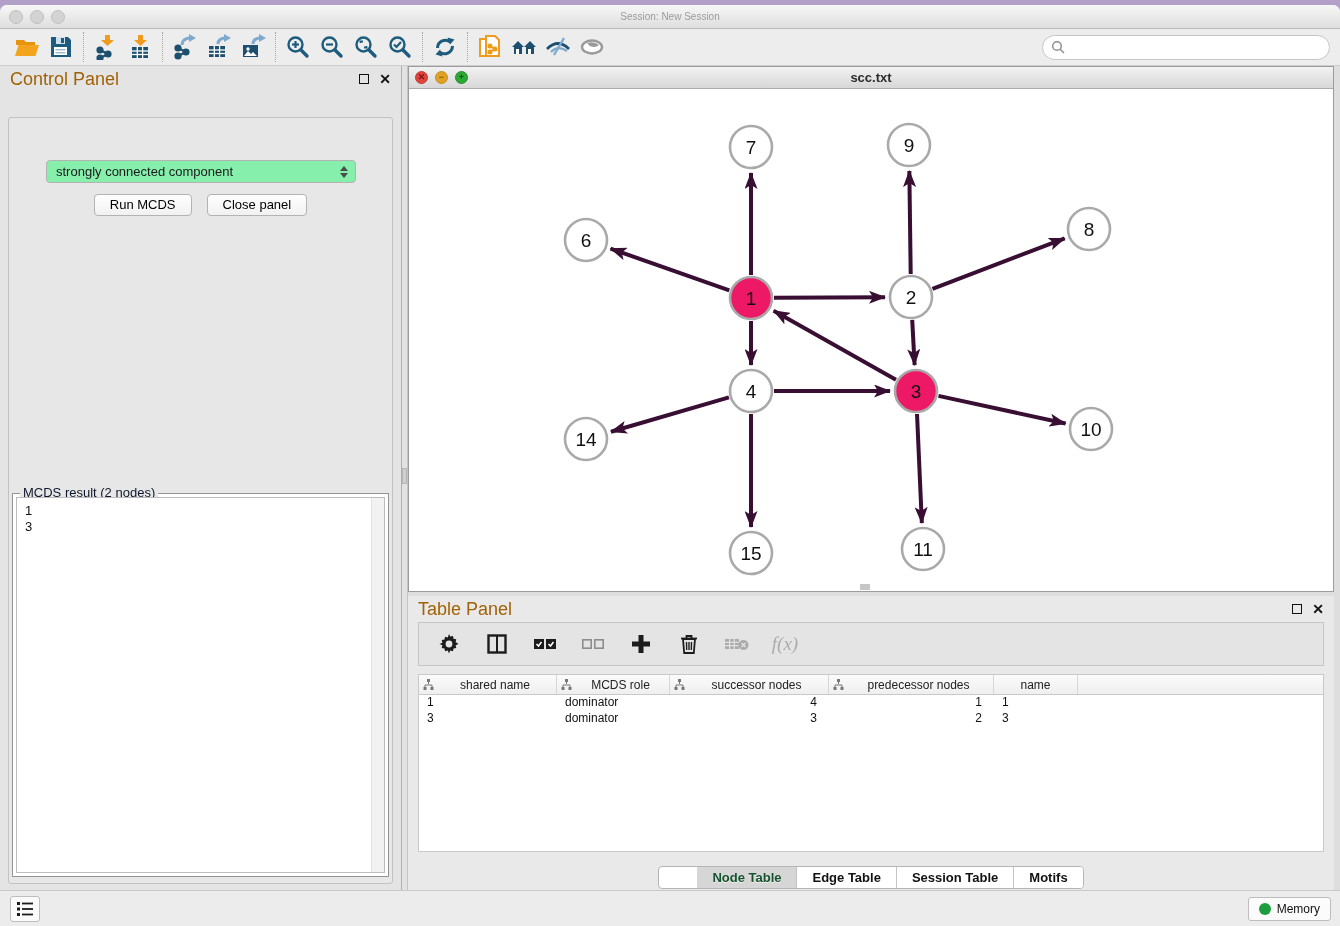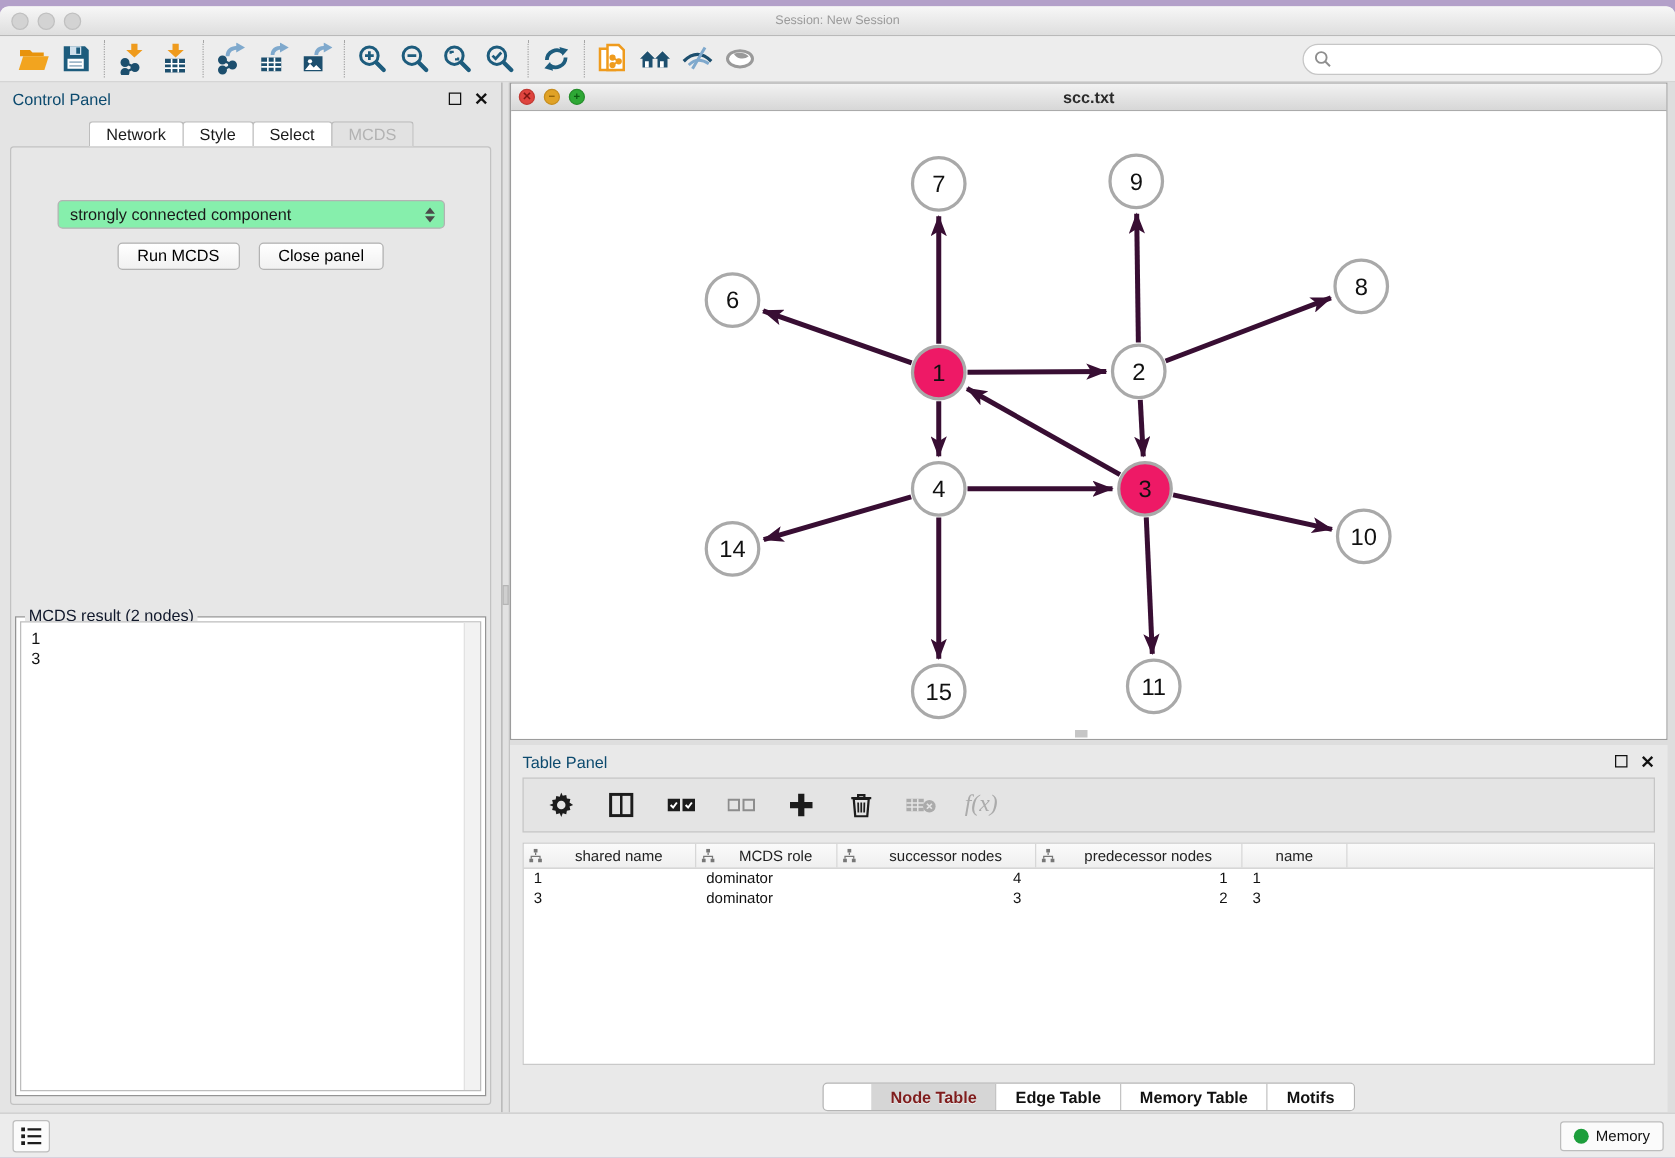--- a/index.html
+++ b/index.html
@@ -21,21 +21,21 @@
   .tsep { width:1px; height:30px; border-left:1px dotted #a6a6a6; margin:0 5px; }
   .searchbox { margin-left:auto; width:288px; height:25px; background:#fff; border:1px solid #c6c6c6; border-radius:13px; display:flex; align-items:center; padding-left:8px; gap:5px; }
   .searchbox input { border:none; outline:none; flex:1; font-size:13px; background:transparent; height:20px; }
 
   
   .main { position:absolute; top:61px; left:0; right:0; bottom:36px; background:#dedede; }
 
   
   .cpanel { position:absolute; left:0; top:0; width:401px; bottom:0; background:#e4e4e4; }
   .panel-head { height:26px; display:flex; align-items:center; padding:0 10px; }
-  .panel-title { font-size:13px; color:#0c4a6e; }
+  .panel-title { font-size:18px; color:#a16207; }
   .panel-head-icons { margin-left:auto; display:flex; align-items:center; gap:10px; }
   .float-box { width:10px; height:10px; border:1.5px solid #111; background:transparent; }
   .close-x { font-weight:bold; font-size:14px; color:#111; line-height:10px; }
   .ctabs { display:flex; justify-content:center; margin-top:5px; height:20px; position:relative; z-index:2; }
   .ctab { background:#fff; border:1px solid #bdbdbd; border-bottom:none; padding:1px 13px 0; font-size:13px; border-radius:3px 3px 0 0; margin-right:-1px; line-height:18px; }
   .ctab.active { background:#e2e2e2; color:#b3b3b3; }
   .cpanel-content { position:absolute; left:8px; right:8px; top:51px; bottom:6px; background:#e7e7e7; border:1px solid #c2c2c2; border-radius:3px; }
   .opt-label { text-align:center; margin-top:20px; font-size:13px; }
   .dropdown { position:absolute; left:37px; top:42px; width:310px; height:23px; background:#86efac; border:1px solid #b3b3b3; border-radius:4px; display:flex; align-items:center; padding-left:9px; font-size:13px; }
   .dd-spin { margin-left:auto; width:20px; display:flex; flex-direction:column; align-items:center; gap:2px; padding-right:2px; }
@@ -75,21 +75,21 @@
   .th-cell { display:flex; align-items:center; border-right:1px solid #d7d7d7; font-size:12px; color:#222; padding:0 4px; gap:4px; }
   .th-cell .th-label { flex:1; text-align:center; }
   .tbl-row { display:flex; height:16px; font-size:12px; color:#111; }
   .td-cell { overflow:hidden; white-space:nowrap; }
   .td-left { text-align:left; padding-left:8px; }
   .td-right { text-align:right; padding-right:12px; }
   .tp-tabs { position:absolute; left:0; right:0; top:270px; display:flex; justify-content:center; }
   .seg { display:inline-flex; border:1px solid #b5b5b5; border-radius:4px; overflow:hidden; background:#fff; }
   .seg-tab { padding:2px 15px; font-size:13px; font-weight:600; color:#111; border-left:1px solid #c4c4c4; line-height:17px; background:#fff; }
   .seg-tab:first-child { border-left:none; }
-  .seg-tab.active { background:#d6d6d6; color:#7f1d1d; text-shadow:0 1px 0 #efefef;margin-left:38px; }
+  .seg-tab.active { background:#d6d6d6; color:#14532d; text-shadow:0 1px 0 #efefef;margin-left:38px; }
 
   
   .statusbar { position:absolute; bottom:0; left:0; right:0; height:36px; background:#ececec; border-top:1px solid #c9c9c9; }
   .sb-left-btn { position:absolute; left:10px; top:5px; width:30px; height:26px; background:#fbfbfb; border:1px solid #bdbdbd; border-radius:3px; display:flex; align-items:center; justify-content:center; }
   .memory-btn { position:absolute; right:9px; top:6px; height:24px; background:#fbfbfb; border:1px solid #bdbdbd; border-radius:3px; display:flex; align-items:center; gap:6px; padding:0 10px; font-size:12px; color:#111; }
   .mem-dot { width:12px; height:12px; border-radius:50%; background:#1d9e3c; }
 </style>
 </head>
 <body>
 
@@ -272,26 +272,20 @@
   <div class="main">
 
     <div class="cpanel">
       <div class="panel-head">
         <span class="panel-title">Control Panel</span>
         <span class="panel-head-icons">
           <span class="float-box"></span>
           <span class="close-x">✕</span>
         </span>
       </div>
-      <div class="ctabs" id="control-tabs">
-          <div class="ctab">Network</div>
-          <div class="ctab">Style</div>
-          <div class="ctab">Select</div>
-          <div class="ctab active">MCDS</div>
-        </div>
       <div class="cpanel-content">
         <div class="dropdown">
           <span>strongly connected component</span>
           <span class="dd-spin">
               <i class="dd-up"></i>
               <i class="dd-down"></i>
             </span>
         </div>
         <div class="btn-row">
           <button class="pbtn">Run MCDS</button>
@@ -497,21 +491,21 @@
               <div class="td-cell td-right" style="width: 159px;">3</div>
               <div class="td-cell td-right" style="width: 165px;">2</div>
               <div class="td-cell td-left" style="width: 84px;">3</div>
             </div>
           </div>
       </div>
       <div class="tp-tabs">
         <div class="seg" id="table-tabs">
             <div class="seg-tab active">Node Table</div>
             <div class="seg-tab">Edge Table</div>
-            <div class="seg-tab">Memory Table</div>
+            <div class="seg-tab">Session Table</div>
             <div class="seg-tab">Motifs</div>
           </div>
       </div>
     </div>
   </div>
 
   <div class="statusbar">
     <div class="sb-left-btn">
       <svg width="18" height="16" viewBox="0 0 18 16">
           <g fill="#1c1c1c">

